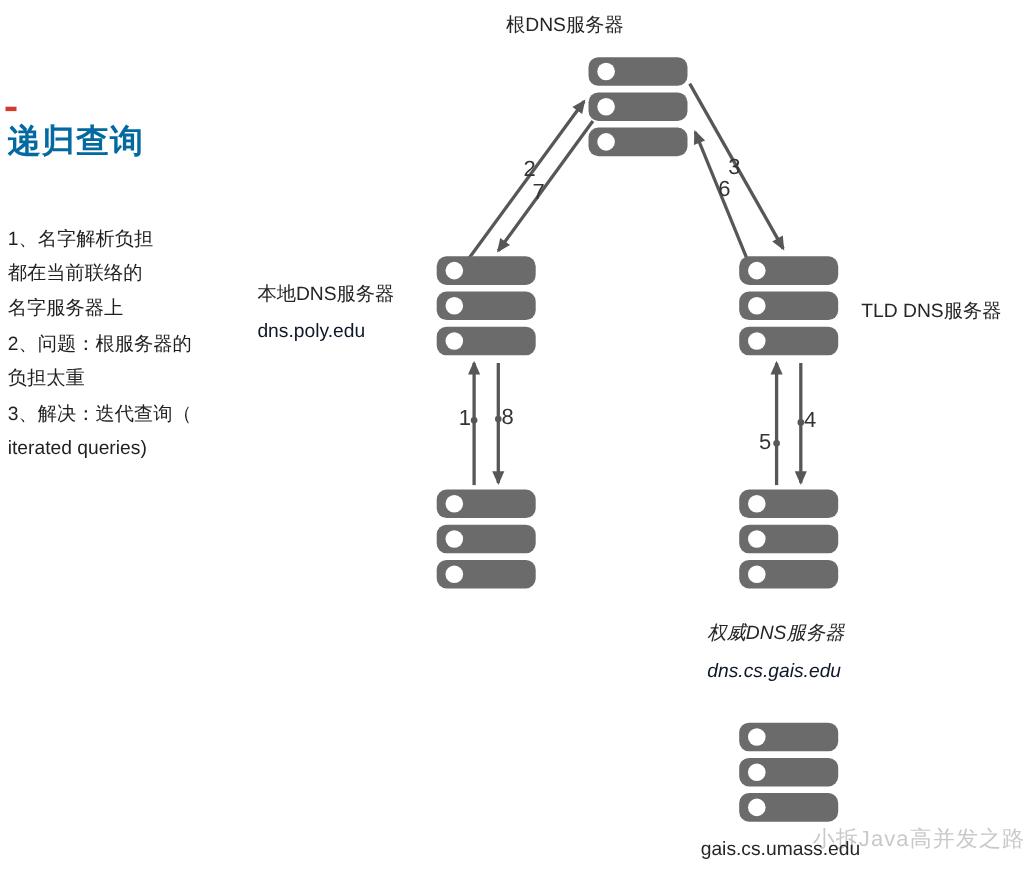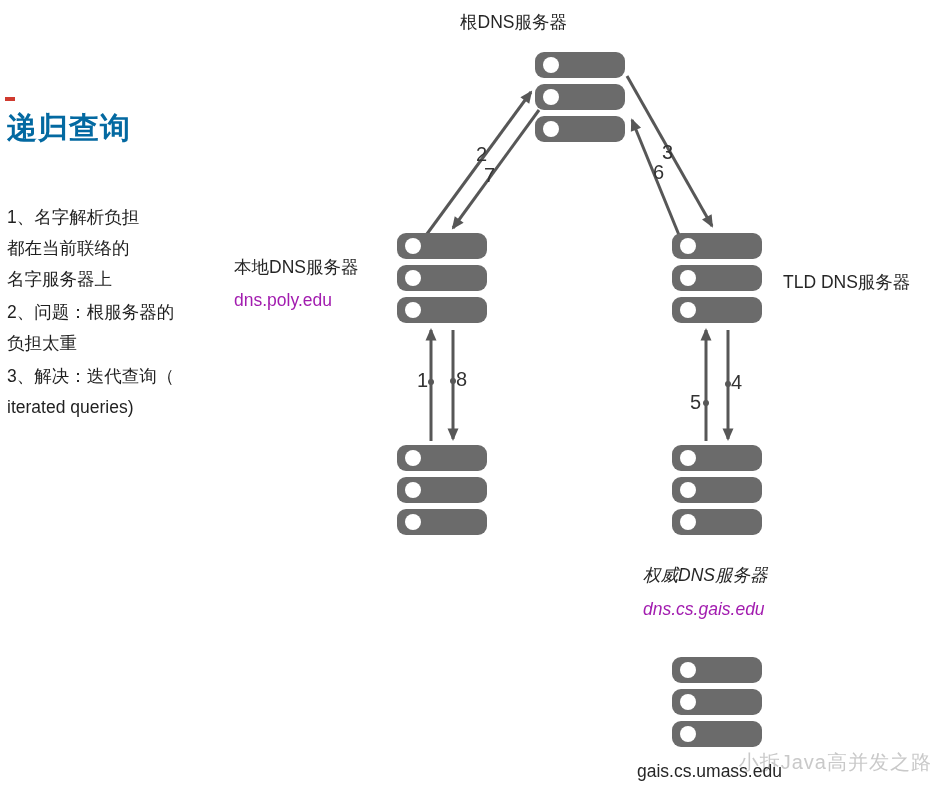--- a/index.html
+++ b/index.html
@@ -65,21 +65,21 @@
     width: 937px; height: 792px;
     z-index: 1;
   }
   .srv-label {
     position: absolute;
     font-size: 17.5px;
     color: #262626;
     z-index: 4;
     white-space: nowrap;
   }
-  .srv-host { color: #a21caf; }
+  .srv-host { color: #0f172a; }
   .label-root { left: 460px; top: 10px; width: 230px; text-align: left; }
   .label-local { left: 234px; top: 251px; line-height: 33px; }
   .label-tld { left: 783px; top: 270px; }
   .label-requesting { left: 368px; top: 558px; line-height: 34px; }
   .label-auth { left: 643px; top: 558px; line-height: 34px; font-style: italic; }
   .label-gais { left: 637px; top: 761px; z-index: 5; }
   .arrow-num {
     position: absolute;
     font-size: 20px;
     color: #333333;

